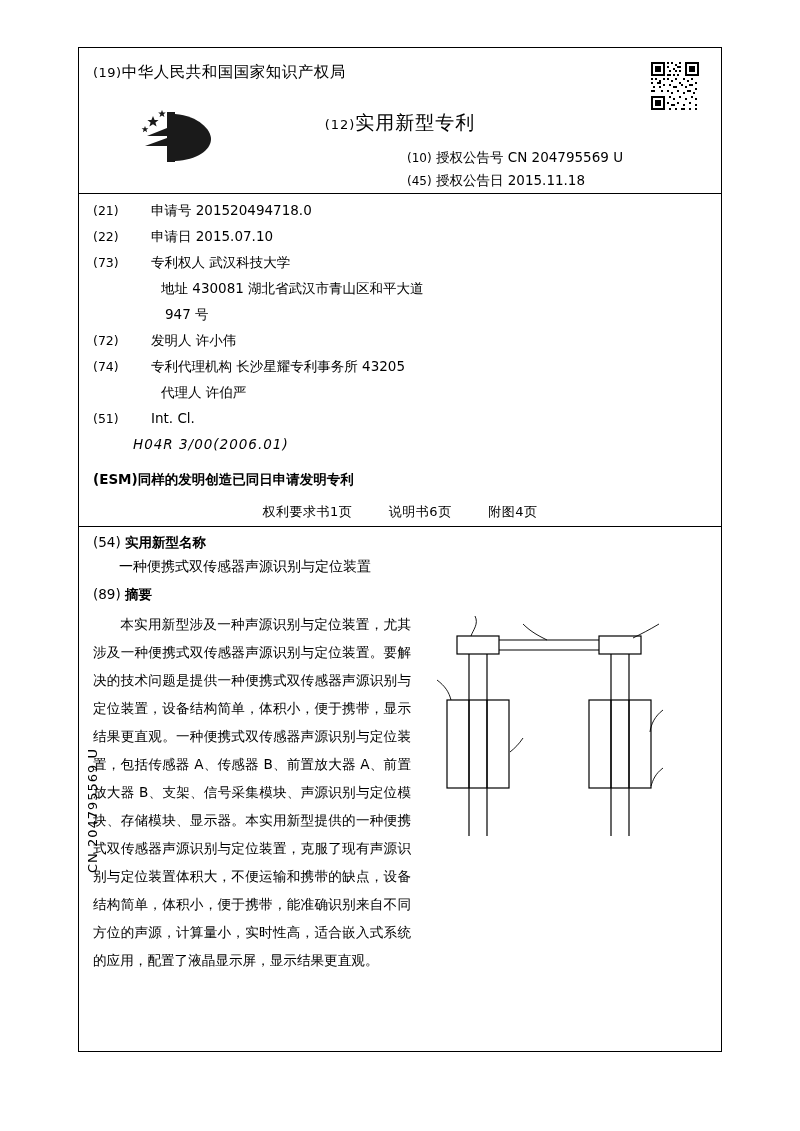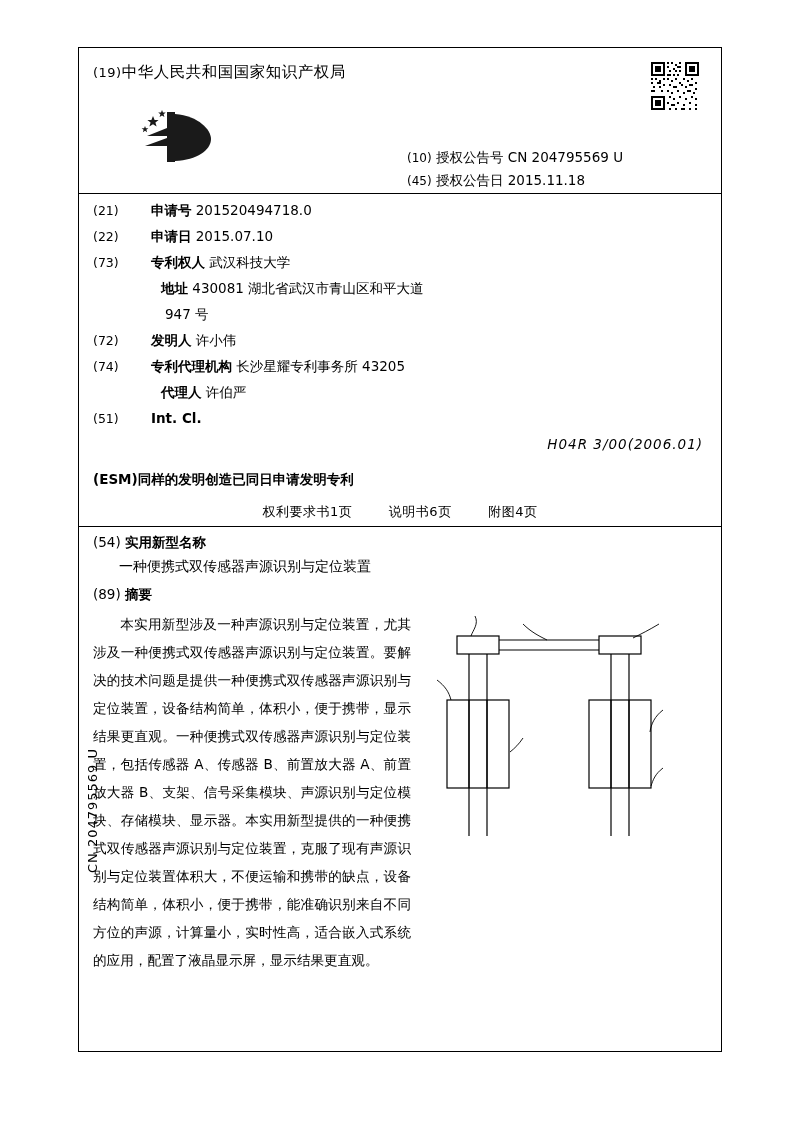--- a/index.html
+++ b/index.html
@@ -104,35 +104,34 @@
   }
   .field {
     margin-bottom: 5px;
     position: relative;
   }
   .field .code {
     font-size: 12.5px;
     text-align: center;
   }
   .field .lbl {
-    font-weight: bold;
+    font-weight: normal;
     font-size: 13.5px;
     padding-left: 28px;
   }
   .field .val {
     font-size: 13.5px;
   }
   .indent1 { padding-left: 40px; }
   .indent2 { padding-left: 72px; }
   .italic-cl {
     font-style: italic;
     padding-left: 40px;
     font-size: 13.5px;
     letter-spacing: 1px;
-    text-align: right;
   }
   .esm {
     font-size: 13.5px;
     margin-top: 14px;
   }
   .esm b { font-weight: bold; }
 
   
   .counts {
     position: absolute;
@@ -301,20 +300,23 @@
             <rect x="46" y="44" width="2" height="2"></rect>
           <rect x="20" y="48" width="2" height="2"></rect>
             <rect x="26" y="48" width="2" height="2"></rect>
             <rect x="32" y="48" width="4" height="2"></rect>
             <rect x="40" y="48" width="2" height="2"></rect>
           <rect x="46" y="48" width="2" height="2"></rect>
         </g>
       </svg>
     </div>
 
+    <div class="title12">
+      <span class="num">(12)</span><span>实用新型专利</span>
+    </div>
 
     <div class="meta-right">
       <div>
         <span class="num">(10)</span>
         <span>授权公告号</span>
         <span>CN 204795569 U</span>
       </div>
       <div>
         <span class="num">(45)</span>
         <span>授权公告日</span>

